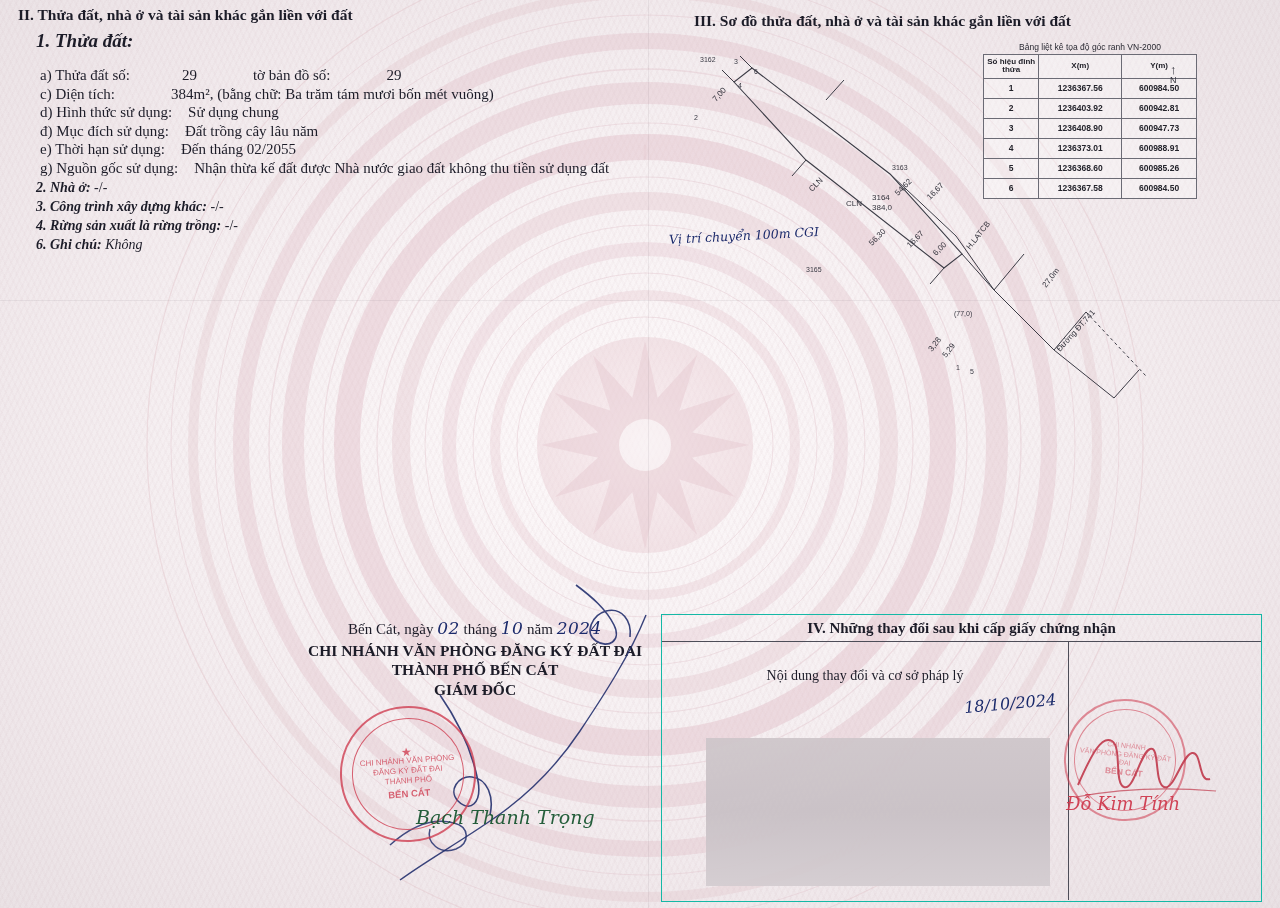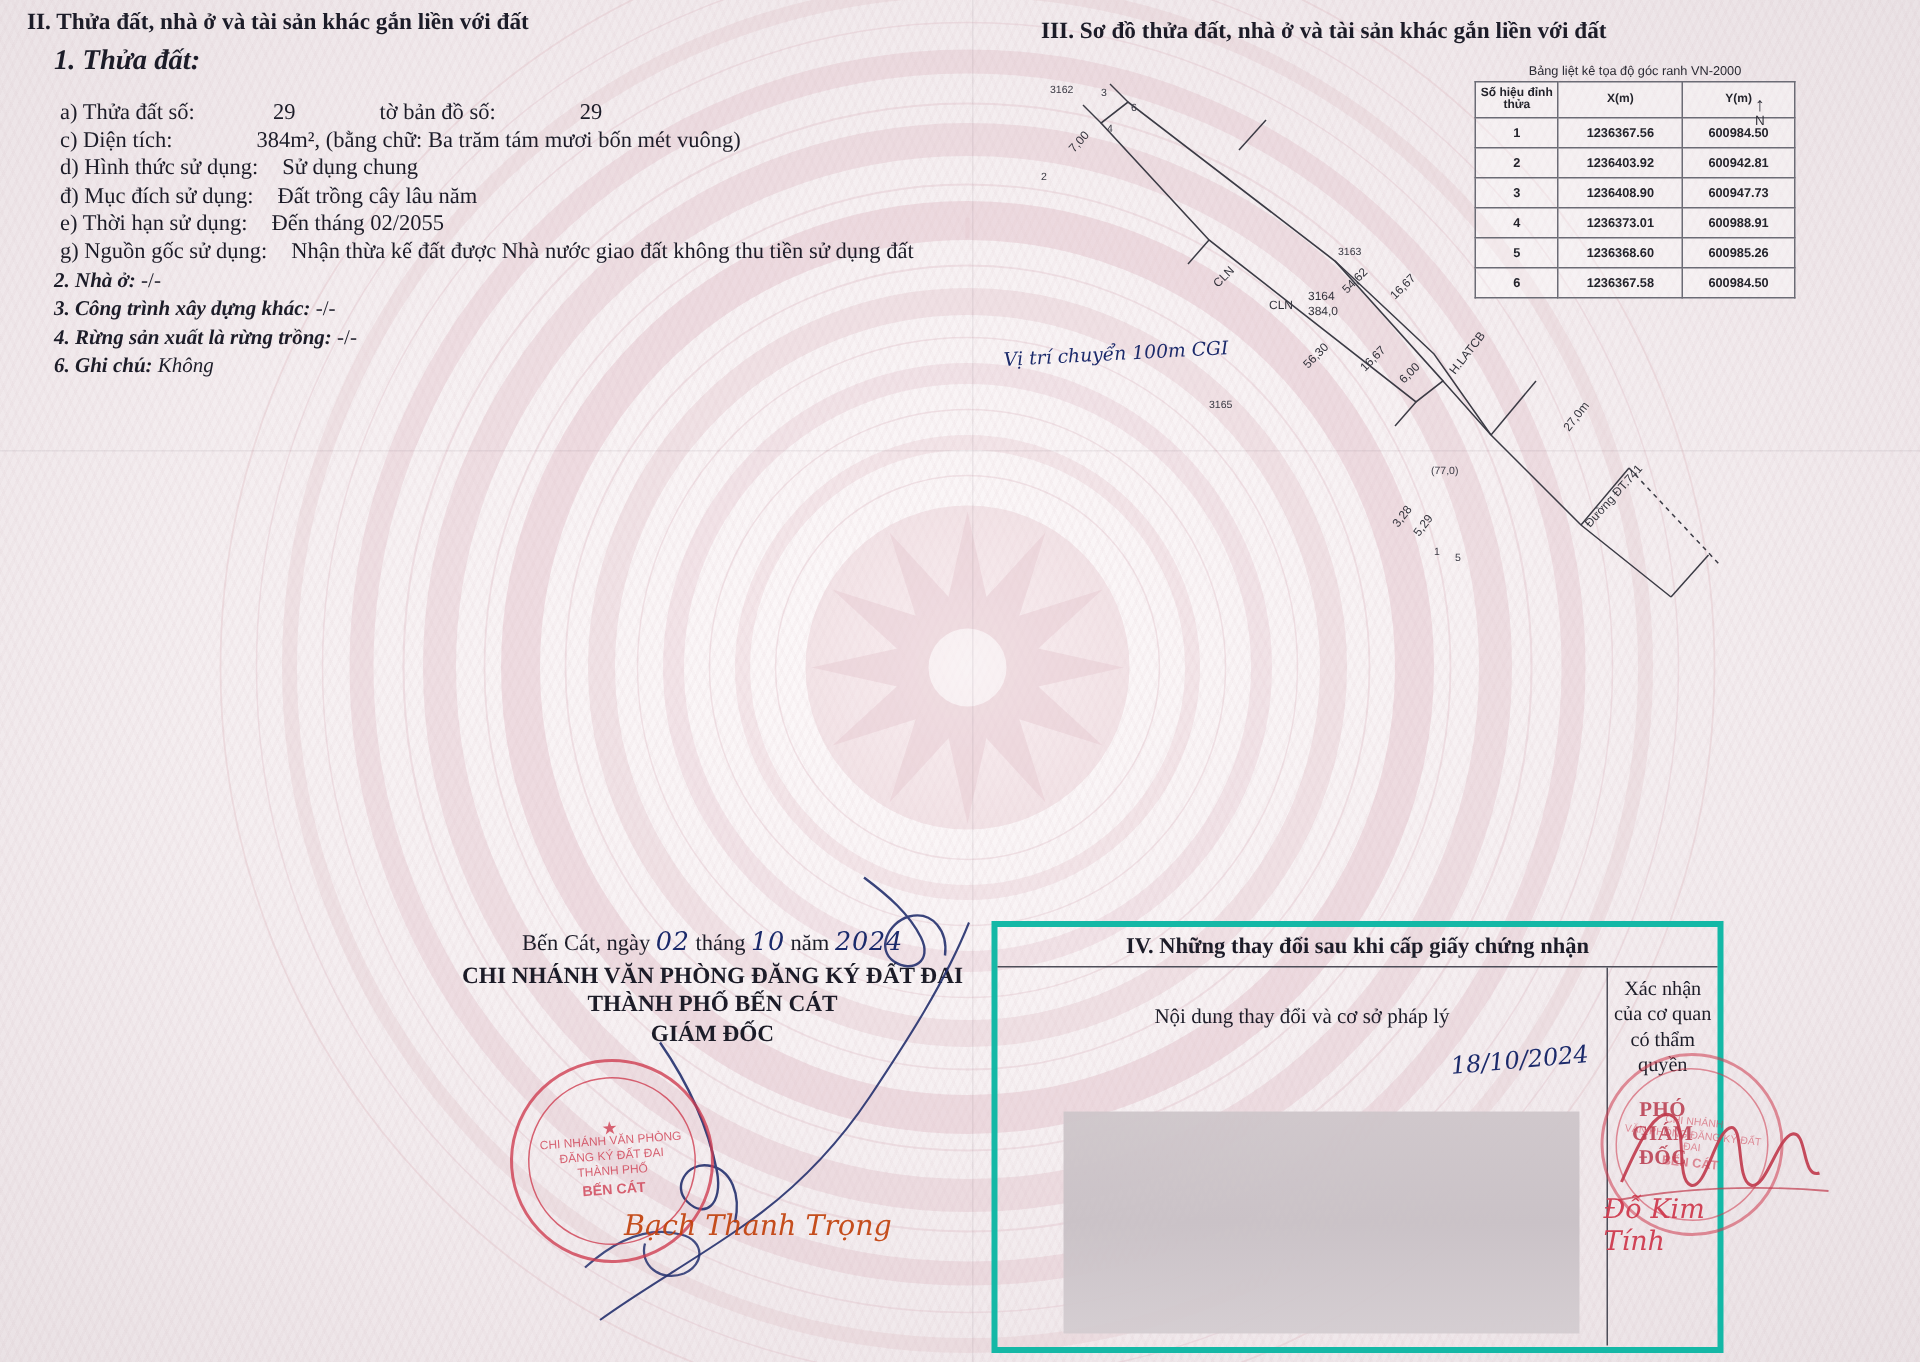--- a/index.html
+++ b/index.html
@@ -214,40 +214,40 @@
   }
   #stamp .big { font-weight: bold; font-size: 9.5px; margin-top: 2px; }
   #stamp .star { font-size: 12px; line-height: 8px; }
   #stamp-name {
     position: absolute;
     left: 416px;
     top: 806px;
     font-family: "DejaVu Serif", serif;
     font-style: italic;
     font-size: 19px;
-    color: #c2410c;
+    color: #14532d;
     opacity: .92;
   }
   #signature-scribble {
     position: absolute;
     left: 330px;
     top: 545px;
     width: 340px;
     height: 345px;
     pointer-events: none;
   }
 
   
   #sec4 {
     position: absolute;
     left: 661px;
     top: 614px;
-    width: 488px;
+    width: 601px;
     height: 288px;
-    border: 4px solid #14b8a6;
+    border: 1px solid #14b8a6;
     box-sizing: border-box;
   }
   #sec4-title {
     text-align: center;
     font-weight: bold;
     font-size: 15px;
     padding: 5px 0 4px;
     border-bottom: 1px solid #4d4d58;
   }
   #sec4-body {
@@ -648,27 +648,20 @@
 <div id="stamp-name">Bạch Thanh Trọng</div>
 
 <div id="sec4">
   <div id="sec4-title">IV. Những thay đổi sau khi cấp giấy chứng nhận</div>
   <div id="sec4-body">
     <div id="sec4-left">
       <div class="hdr">Nội dung thay đổi và cơ sở pháp lý</div>
       <div id="hand-date-iv">18/10/2024</div>
       <div id="redaction"></div>
     </div>
-    <div id="sec4-right">
-      <div class="hdr">
-        <div>Xác nhận của cơ quan</div>
-        <div>có thẩm quyền</div>
-      </div>
-      <div class="role">PHÓ GIÁM ĐỐC</div>
-    </div>
   </div>
 
   <div id="stamp2">
     <div class="inner">
       <div>CHI NHÁNH</div>
       <div>VĂN PHÒNG ĐĂNG KÝ ĐẤT ĐAI</div>
       <div class="big">BẾN CÁT</div>
     </div>
   </div>
   <div id="sign2-scribble">

